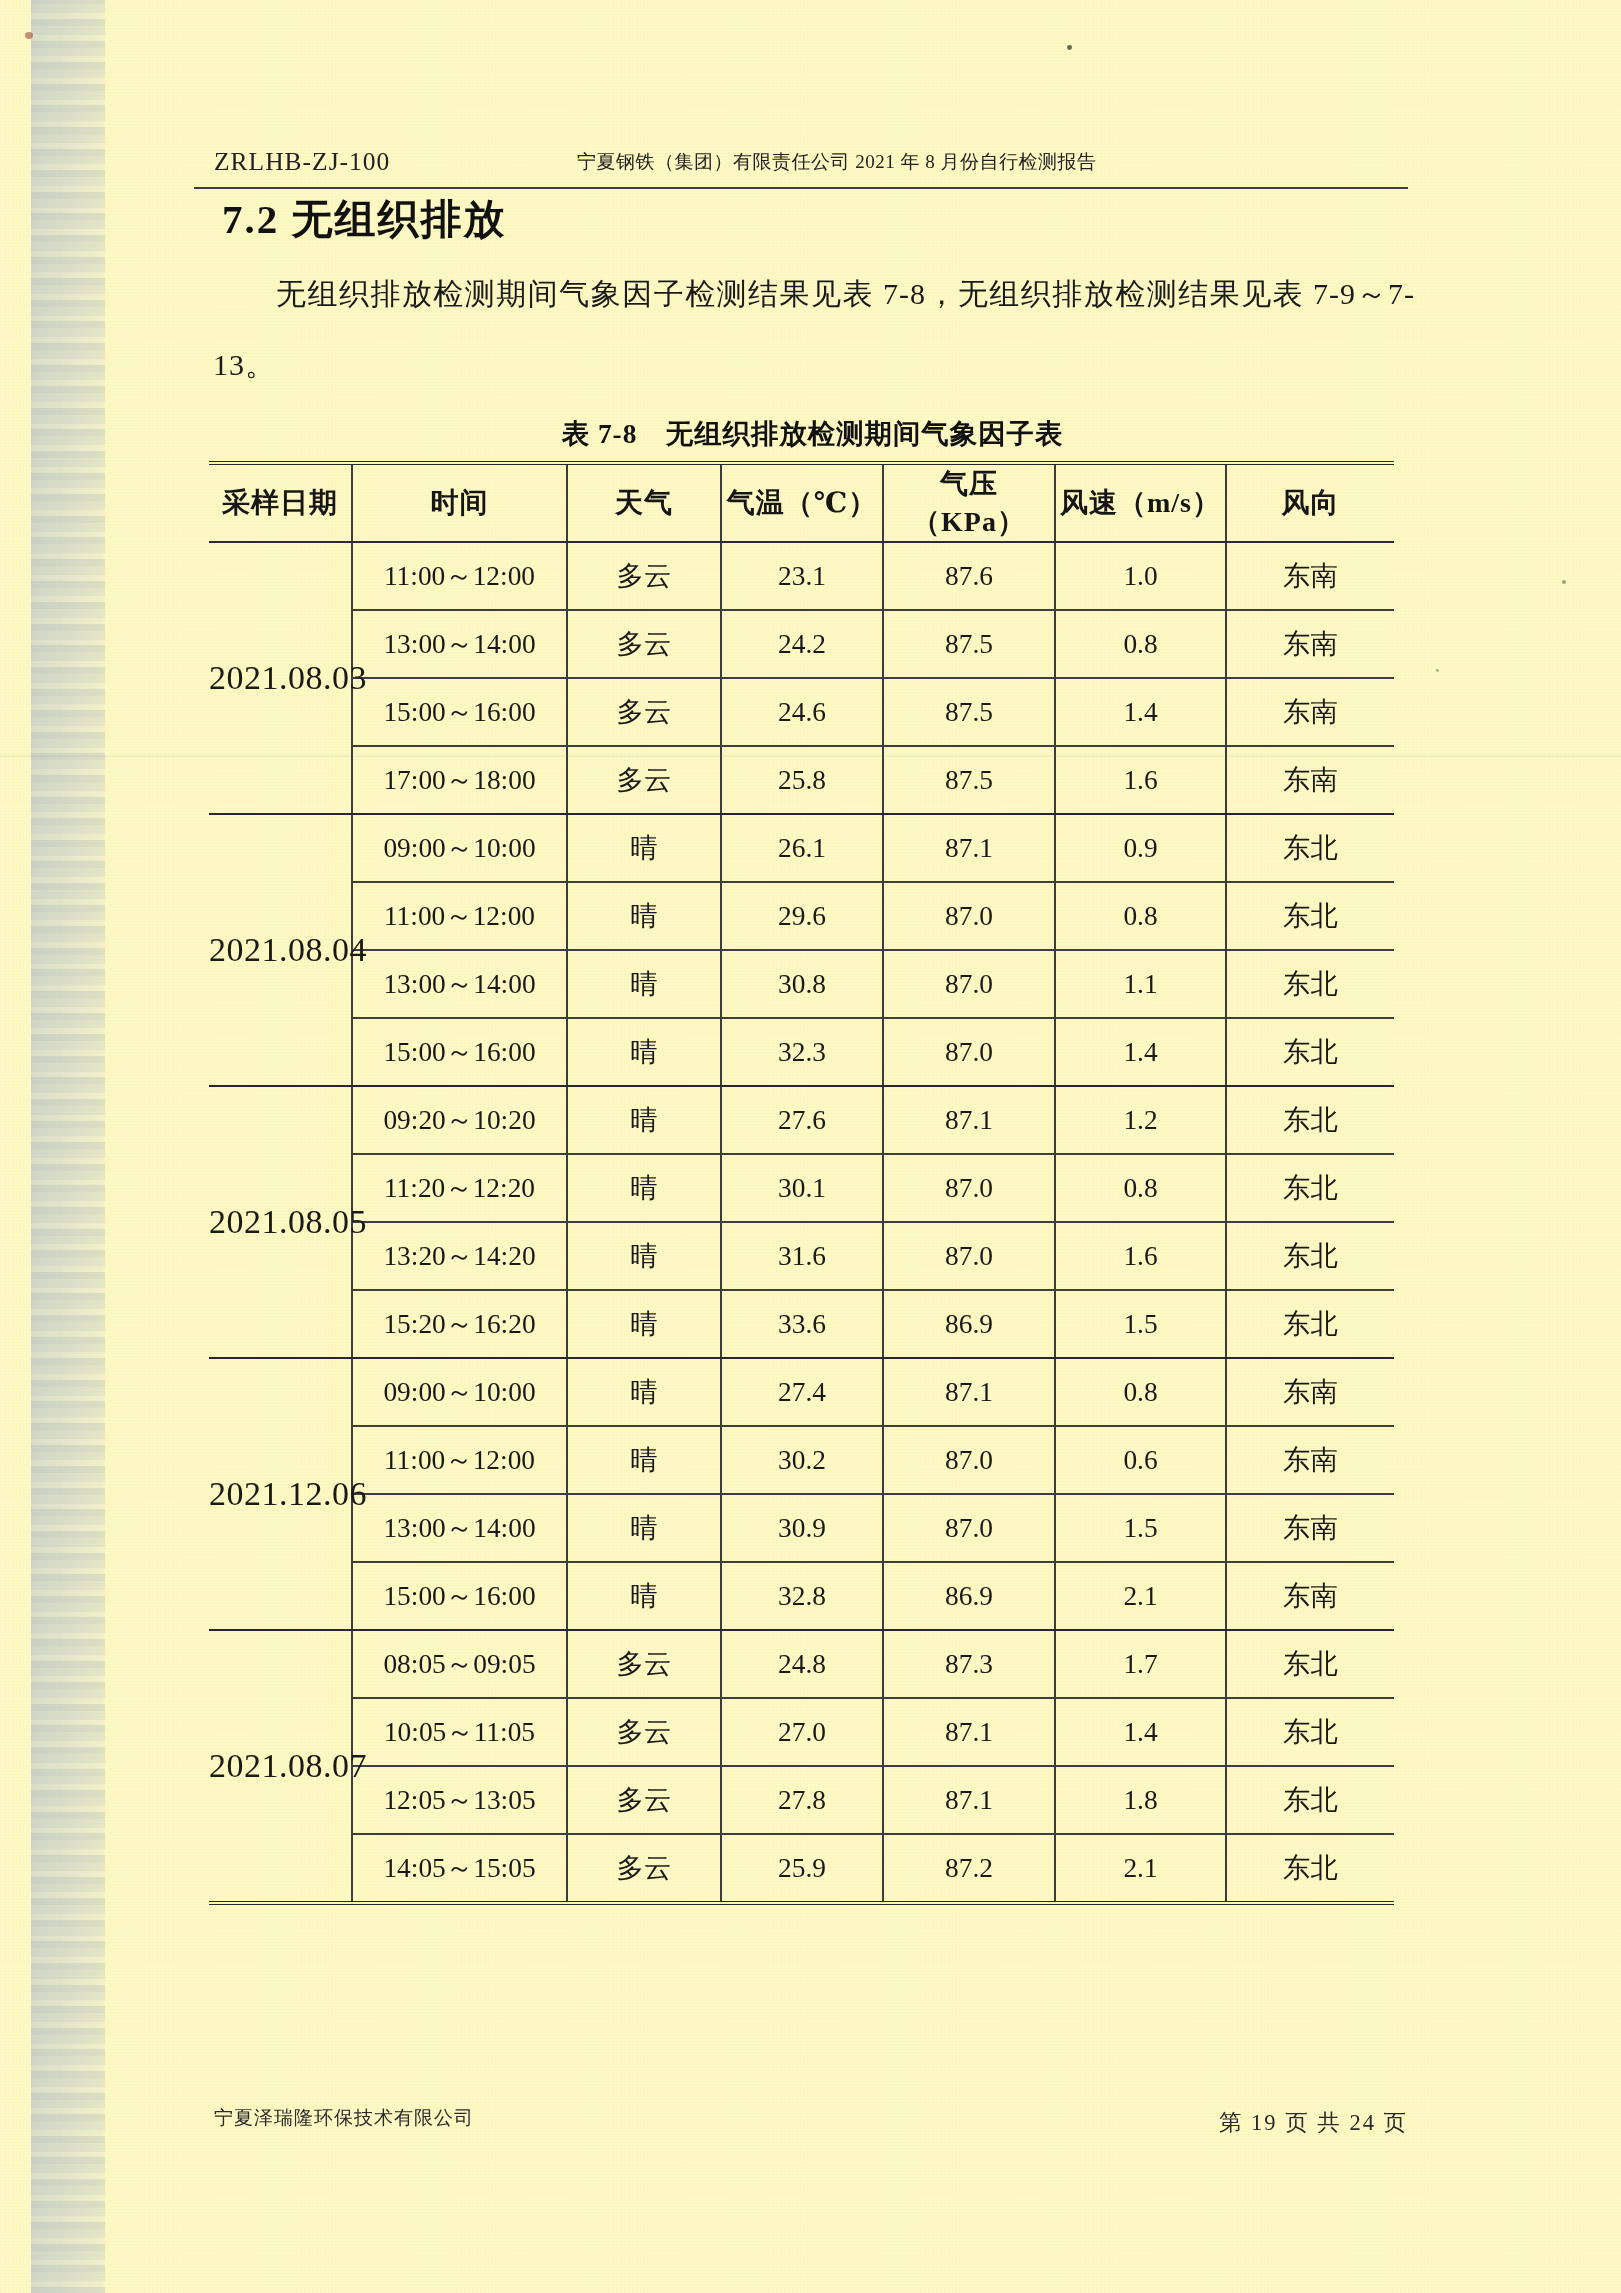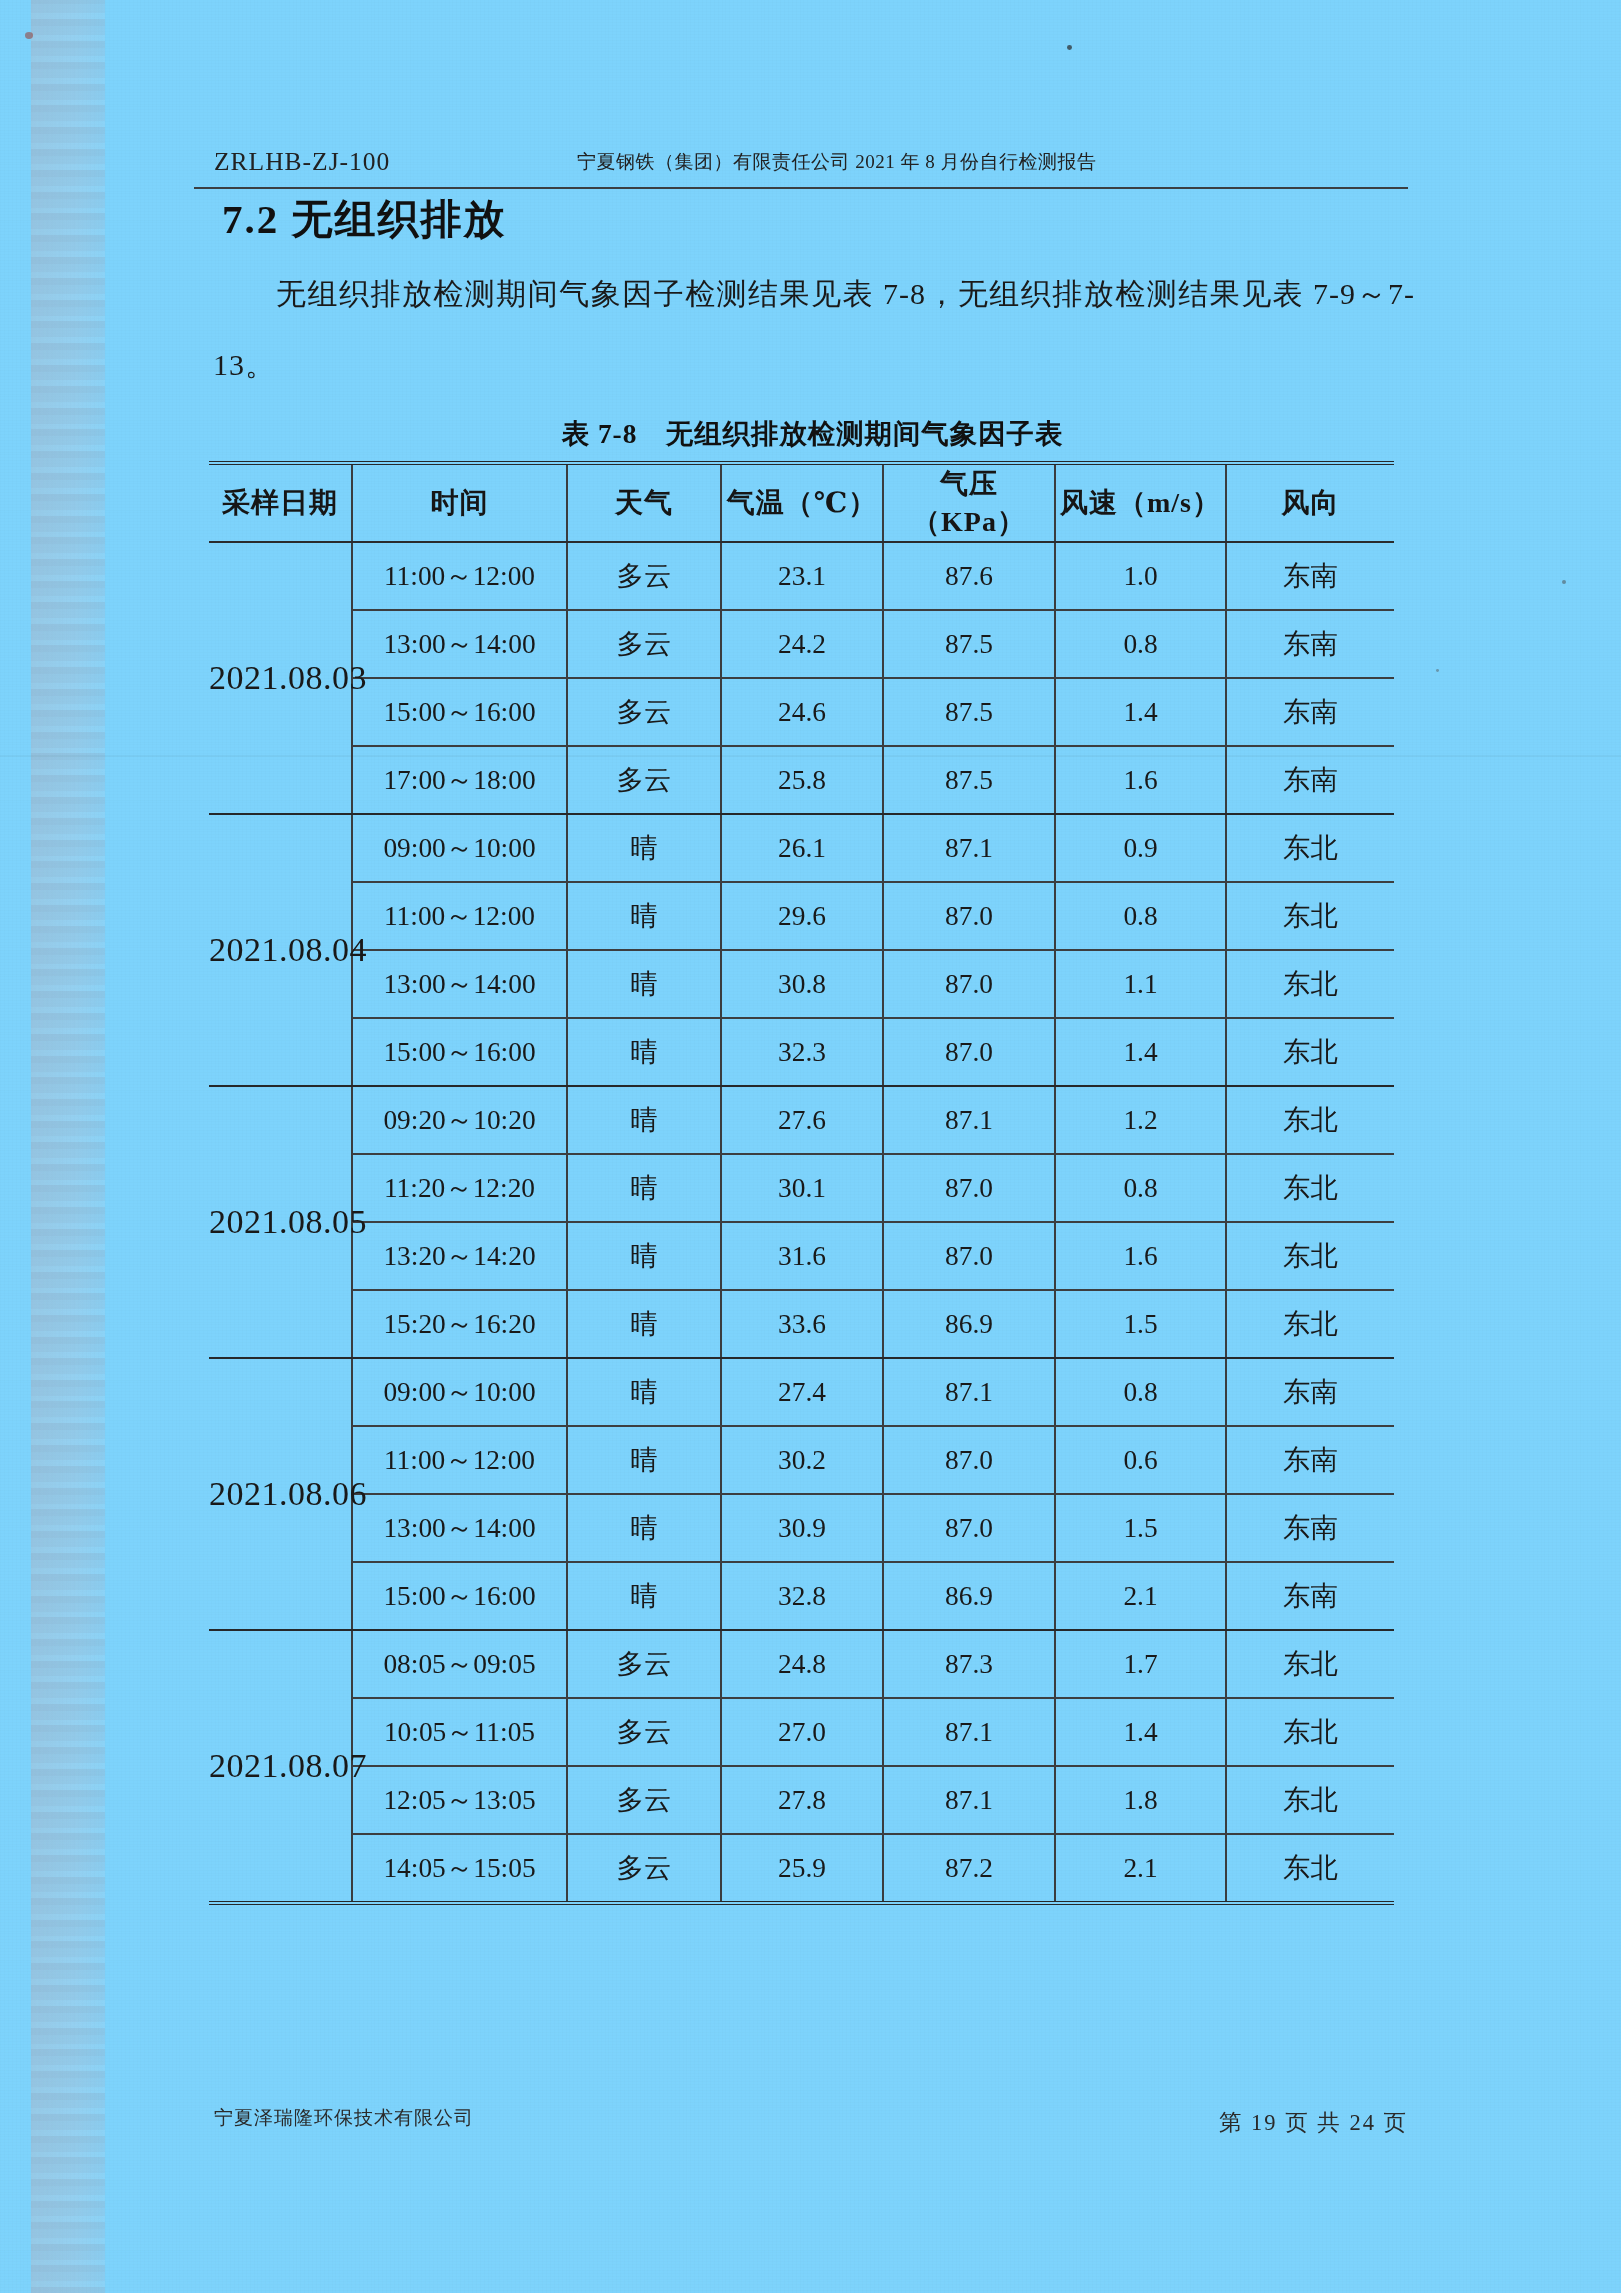--- a/index.html
+++ b/index.html
@@ -1,19 +1,19 @@
 <!DOCTYPE html>
 <html><head>
 <meta charset="utf-8">
 <style>
   html,body{margin:0;padding:0;background:#e9e9e7;}
   .page{
     position:relative;
     width:1621px;height:2294px;
-    background:#7dd3fc;
+    background:#fef9c3;
     overflow:hidden;
     font-family:"Liberation Serif","DejaVu Serif",serif;
     color:#1c1c1c;
   }
   
   .page::before{
     content:"";position:absolute;inset:0;pointer-events:none;
     background-image:
       repeating-linear-gradient(0deg, rgba(40,50,60,0.012) 0 1px, transparent 1px 2.9px),
       repeating-linear-gradient(90deg, rgba(40,50,60,0.01) 0 1px, transparent 1px 3.9px);
@@ -232,21 +232,21 @@
         </tr>
         <tr class="group-last">
           <td>15:20～16:20</td>
           <td>晴</td>
           <td>33.6</td>
           <td>86.9</td>
           <td>1.5</td>
           <td>东北</td>
         </tr>
         <tr>
-          <td rowspan="4" class="date-cell">2021.08.06</td>
+          <td rowspan="4" class="date-cell">2021.12.06</td>
           <td>09:00～10:00</td>
           <td>晴</td>
           <td>27.4</td>
           <td>87.1</td>
           <td>0.8</td>
           <td>东南</td>
         </tr>
         <tr>
           <td>11:00～12:00</td>
           <td>晴</td>

